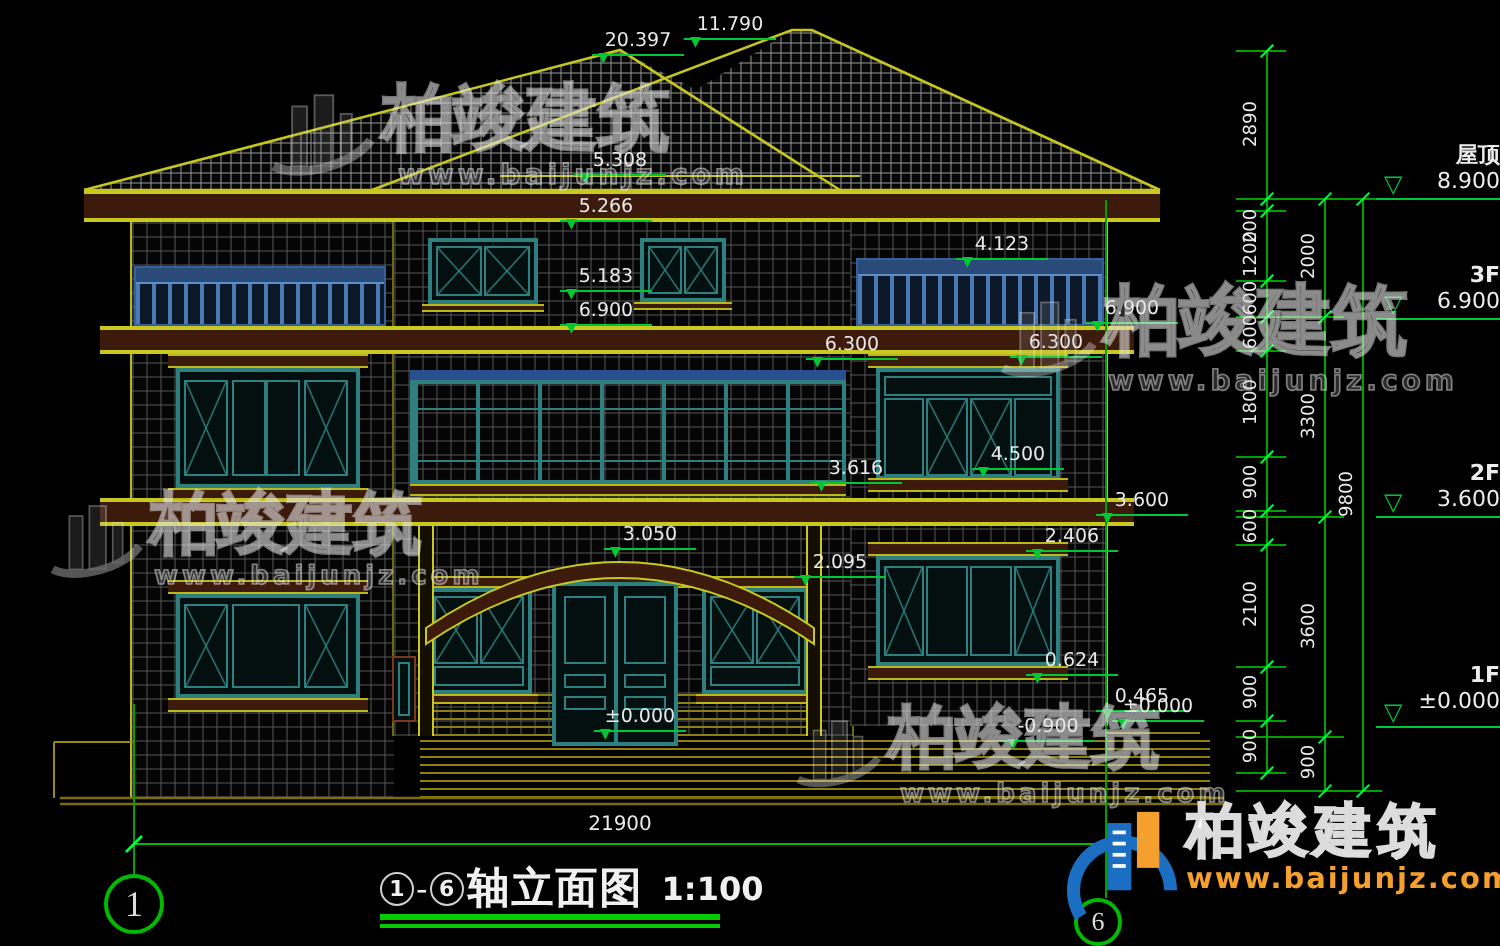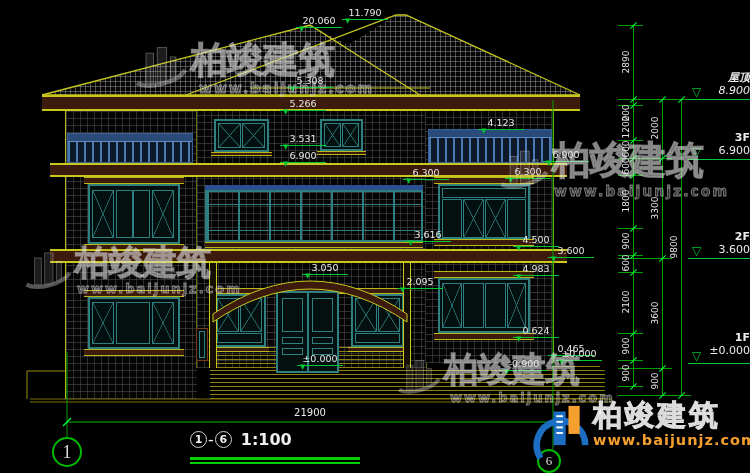--- a/index.html
+++ b/index.html
@@ -208,20 +208,21 @@
       <path d="M63,426 L71,418 M549,426 L557,418" stroke="#00ff44" stroke-width="1.4"></path>
     </g>
   </svg>
 
   <div class="abs" style="left:280px;top:407px;width:60px;text-align:center;font-size:10px;color:#eaeaea;z-index:12;">21900</div>
 
   <div id="title">
     <span class="circ">1</span>
     <span style="font-size:16px;margin:0 1px;">-</span>
     <span class="circ">6</span>
+    <span class="tmain">轴立面图</span>
     <span class="tscale">1:100</span>
   </div>
   <div class="abs" style="left:190px;top:457px;width:170px;height:3px;background:#00cc00;z-index:14;"></div>
   <div class="abs" style="left:190px;top:462px;width:170px;height:2px;background:#00cc00;z-index:14;"></div>
 
   <div class="bubble" style="left:52px;top:437px;width:30px;height:30px;font-size:18px;">1</div>
   <div class="bubble" style="left:537px;top:449px;width:24px;height:24px;font-size:13px;">6</div>
 
   <div class="wm" style="left:133px;top:40px;">
     <svg width="56" height="56" viewBox="0 0 60 60" style="position:absolute;left:0;top:2px;opacity:.45;">
@@ -281,35 +282,35 @@
         <rect x="25" y="24" width="7" height="2" fill="#fff"></rect>
       <rect x="25" y="30" width="7" height="2" fill="#fff"></rect>
         <rect x="25" y="36" width="7" height="2" fill="#fff"></rect>
     </svg>
     <div class="btxt">
       <div class="bname">柏竣建筑</div>
       <div class="burl">www.baijunjz.com</div>
     </div>
   </div>
 
-<div class="dim-label" style="left: 296px; top: 16px;"><span>20.060</span><span class="dl"></span><span class="da">▼</span></div>
+<div class="dim-label" style="left: 296px; top: 16px;"><span>20.397</span><span class="dl"></span><span class="da">▼</span></div>
     <div class="dim-label" style="left: 342px; top: 8px;"><span>11.790</span><span class="dl"></span><span class="da">▼</span></div>
     <div class="dim-label" style="left: 287px; top: 76px;"><span>5.308</span><span class="dl"></span><span class="da">▼</span></div>
     <div class="dim-label" style="left: 280px; top: 99px;"><span>5.266</span><span class="dl"></span><span class="da">▼</span></div>
     <div class="dim-label" style="left: 478px; top: 118px;"><span>4.123</span><span class="dl"></span><span class="da">▼</span></div>
-    <div class="dim-label" style="left: 280px; top: 134px;"><span>3.531</span><span class="dl"></span><span class="da">▼</span></div>
+    <div class="dim-label" style="left: 280px; top: 134px;"><span>5.183</span><span class="dl"></span><span class="da">▼</span></div>
     <div class="dim-label" style="left: 280px; top: 151px;"><span>6.900</span><span class="dl"></span><span class="da">▼</span></div>
     <div class="dim-label" style="left: 543px; top: 150px;"><span>6.900</span><span class="dl"></span><span class="da">▼</span></div>
     <div class="dim-label" style="left: 403px; top: 168px;"><span>6.300</span><span class="dl"></span><span class="da">▼</span></div>
     <div class="dim-label" style="left: 505px; top: 167px;"><span>6.300</span><span class="dl"></span><span class="da">▼</span></div>
-    <div class="dim-label" style="left: 513px; top: 223px; margin-top: 12px;"><span>4.500</span><span class="dl"></span><span class="da">▼</span></div>
+    <div class="dim-label" style="left: 486px; top: 223px;"><span>4.500</span><span class="dl"></span><span class="da">▼</span></div>
     <div class="dim-label" style="left: 405px; top: 230px;"><span>3.616</span><span class="dl"></span><span class="da">▼</span></div>
     <div class="dim-label" style="left: 548px; top: 246px;"><span>3.600</span><span class="dl"></span><span class="da">▼</span></div>
     <div class="dim-label" style="left: 302px; top: 263px;"><span>3.050</span><span class="dl"></span><span class="da">▼</span></div>
-    <div class="dim-label" style="left: 513px; top: 264px;"><span>4.983</span><span class="dl"></span><span class="da">▼</span></div>
+    <div class="dim-label" style="left: 513px; top: 264px;"><span>2.406</span><span class="dl"></span><span class="da">▼</span></div>
     <div class="dim-label" style="left: 397px; top: 277px;"><span>2.095</span><span class="dl"></span><span class="da">▼</span></div>
     <div class="dim-label" style="left: 513px; top: 326px;"><span>0.624</span><span class="dl"></span><span class="da">▼</span></div>
     <div class="dim-label" style="left: 548px; top: 344px;"><span>0.465</span><span class="dl"></span><span class="da">▼</span></div>
     <div class="dim-label" style="left: 297px; top: 354px;"><span>±0.000</span><span class="dl"></span><span class="da">▼</span></div>
     <div class="dim-label" style="left: 556px; top: 349px;"><span>±0.000</span><span class="dl"></span><span class="da">▼</span></div>
     <div class="dim-label" style="left: 501px; top: 359px;"><span>-0.900</span><span class="dl"></span><span class="da">▼</span></div>
     <div class="chain-v" style="left: 633px; top: 25px; width: 1px; height: 361px;"></div>
     <div class="chain-h" style="left: 618px; top: 25px; width: 25px; height: 1px;"></div>
     <div class="chain-tick" style="left: 629px; top: 25px;"></div>
     <div class="chain-h" style="left: 618px; top: 99px; width: 25px; height: 1px;"></div>
@@ -361,21 +362,21 @@
     <div class="chain-label" style="left: 635px; top: 307px;">3600</div>
     <div class="chain-label" style="left: 635px; top: 375px;">900</div>
     <div class="chain-v" style="left: 681px; top: 99px; width: 1px; height: 296px;"></div>
     <div class="chain-h" style="left: 618px; top: 99px; width: 73px; height: 1px;"></div>
     <div class="chain-tick" style="left: 677px; top: 99px;"></div>
     <div class="chain-h" style="left: 618px; top: 395px; width: 73px; height: 1px;"></div>
     <div class="chain-tick" style="left: 677px; top: 395px;"></div>
     <div class="chain-label" style="left: 654px; top: 241px;">9800</div>
     <div class="fm-line" style="left: 688px; top: 99px; width: 62px;"></div>
     <div class="fm-tri" style="left: 692px; top: 86px;">▽</div>
-    <div class="fm-text" style="left: 688px; top: 72px; font-style: italic;">
+    <div class="fm-text" style="left: 688px; top: 72px;">
       <div class="fm-name">屋顶</div>
       <div class="fm-elev">8.900</div>
     </div>
     <div class="fm-line" style="left: 688px; top: 159px; width: 62px;"></div>
     <div class="fm-tri" style="left: 692px; top: 146px;">▽</div>
     <div class="fm-text" style="left: 688px; top: 132px;">
       <div class="fm-name">3F</div>
       <div class="fm-elev">6.900</div>
     </div>
     <div class="fm-line" style="left: 688px; top: 258px; width: 62px;"></div>

